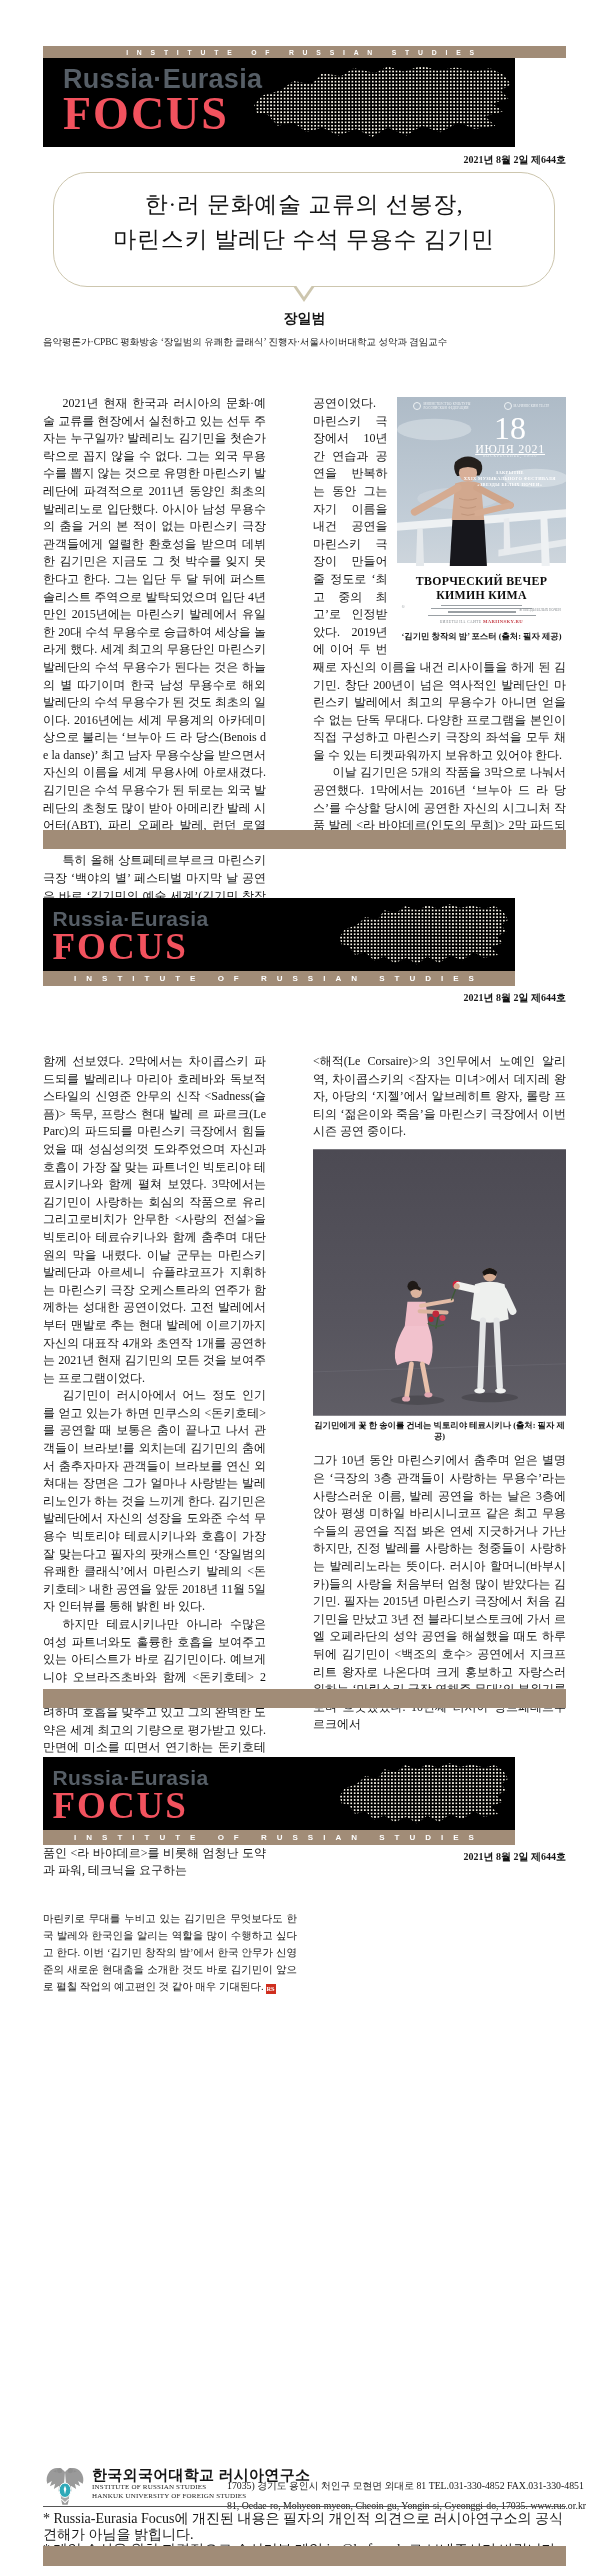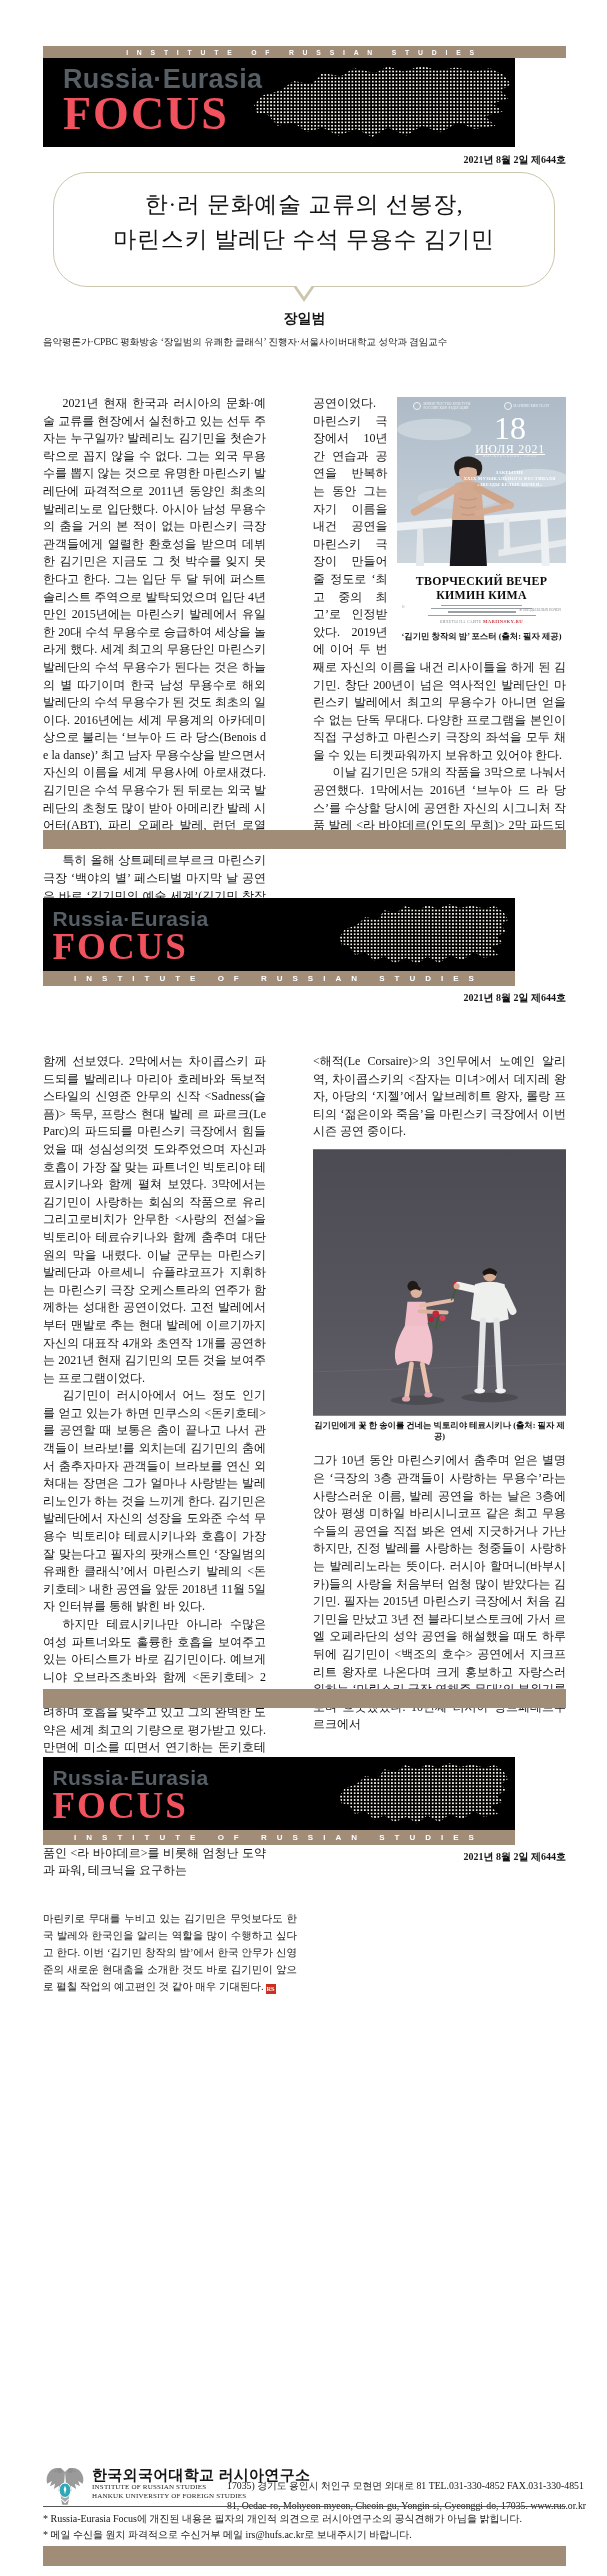--- a/index.html
+++ b/index.html
@@ -70,21 +70,21 @@
   .body3 p{margin:0;text-align:justify;font-size:10.5px;line-height:17px;word-break:break-all;}
   .endmark{display:inline-block;width:10px;height:10px;background:#cf2e1e;color:#fff;text-align:center;
            font-size:6.4px;line-height:10px;font-weight:bold;vertical-align:-1.4px;margin-left:2px;}
   
   .finfo{position:absolute;left:43px;top:2464px;width:523px;height:41px;}
   .finfo .eagle{position:absolute;left:1.4px;top:0;}
   .org-kr{position:absolute;left:49px;top:2px;font-size:15px;font-weight:bold;letter-spacing:0.3px;}
   .org-en{position:absolute;left:49px;top:19px;font-size:7px;line-height:8.8px;color:#222;letter-spacing:0.2px;}
   .addr{position:absolute;left:184px;top:12px;font-size:9.8px;line-height:20px;white-space:nowrap;}
   .divider{position:absolute;left:43px;top:2506px;width:523px;height:1.4px;background:#555;}
-  .notes{position:absolute;left:43px;top:2511px;width:523px;font-size:10px;line-height:15.5px;}
+  .notes{position:absolute;left:43px;top:2511px;width:523px;font-size:14px;line-height:15.5px;}
   .notes a{color:#151515;text-decoration:none;}
   .bottombar{position:absolute;left:43px;top:2546px;width:523px;height:20px;background:#a18c77;}
 </style>
 </head>
 <body>
 
 <div class="canvas">
 
   <div class="topbar">INSTITUTE OF RUSSIAN STUDIES</div>
 

